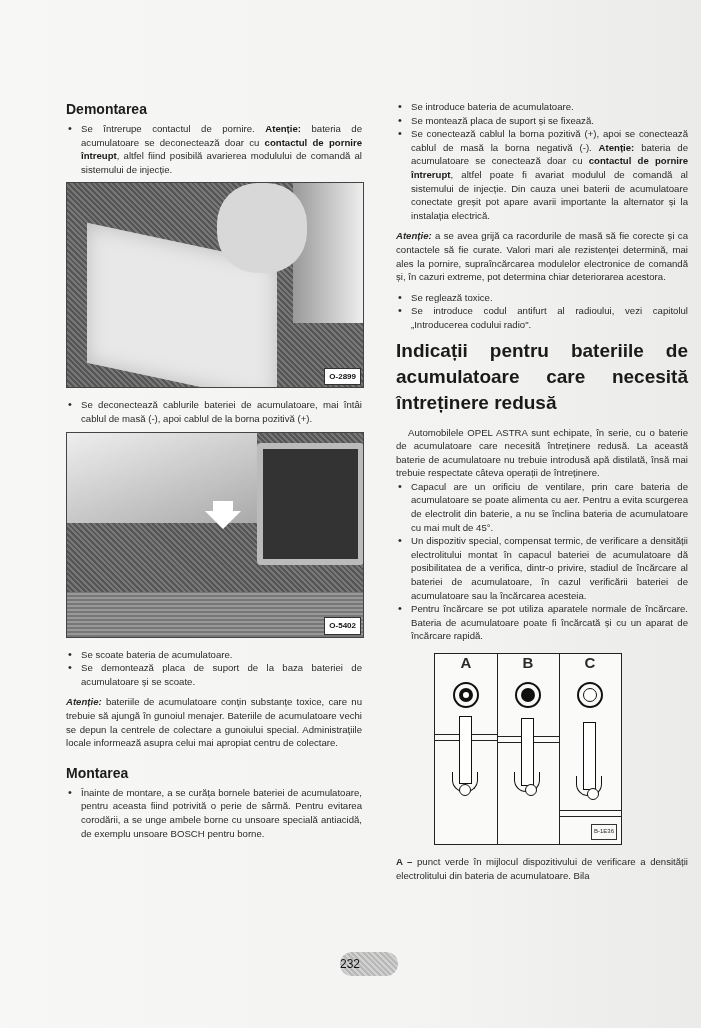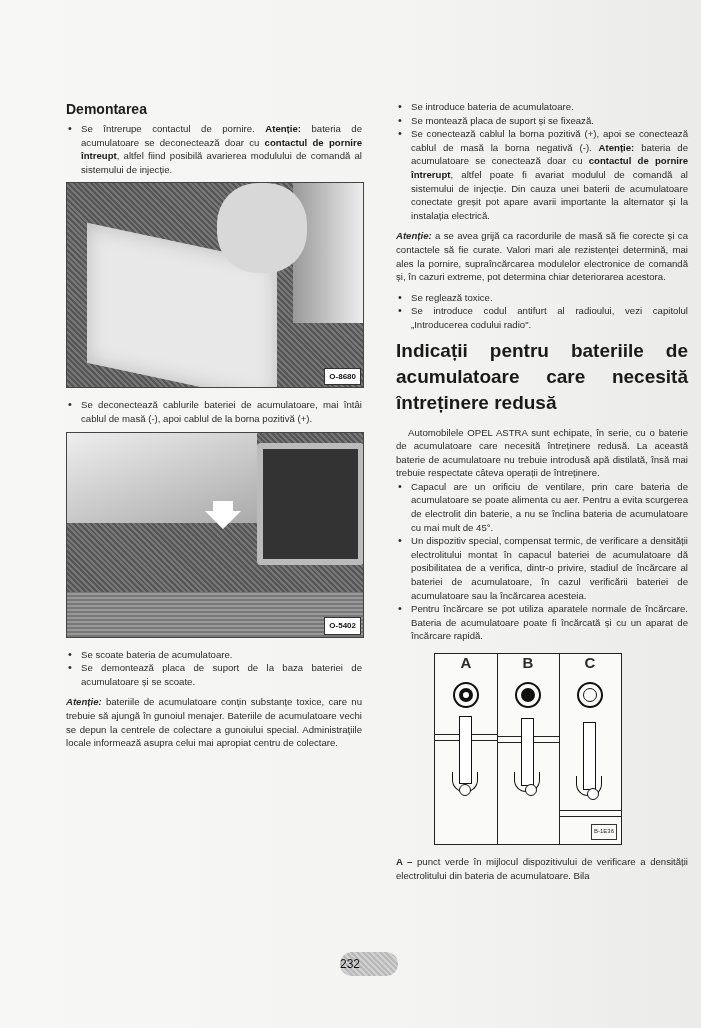--- a/index.html
+++ b/index.html
@@ -59,21 +59,21 @@
   <div class="col left">
     <h2 class="sec">Demontarea</h2>
     <ul>
       <li><span>Se întrerupe contactul de pornire. </span><b>Atenție:</b><span> bateria de acumulatoare se deconectează doar cu </span><b>contactul de pornire întreupt</b><span>, altfel fiind posibilă avarierea modulului de comandă al sistemului de injecție.</span></li>
     </ul>
 
     <div class="photo p1">
       <div class="light"></div>
       <div class="bat"></div>
       <div class="hand"></div>
-      <span class="label">O-8680</span>
+      <span class="label">O-2899</span>
     </div>
 
     <ul>
       <li>Se deconectează cablurile bateriei de acumulatoare, mai întâi cablul de masă (-), apoi cablul de la borna pozitivă (+).</li>
     </ul>
 
     <div class="photo p2">
       <div class="top"></div>
       <div class="coil"></div>
       <div class="arrowbar"></div>
@@ -83,20 +83,24 @@
     </div>
 
     <ul>
       <li>Se scoate bateria de acumulatoare.</li>
       <li>Se demontează placa de suport de la baza bateriei de acumulatoare și se scoate.</li>
     </ul>
     <div class="gap"></div>
     <p><span class="att">Atenție:</span><span> bateriile de acumulatoare conțin substanțe toxice, care nu trebuie să ajungă în gunoiul menajer. Bateriile de acumulatoare vechi se depun la centrele de colectare a gunoiului special. Administrațiile locale informează asupra celui mai apropiat centru de colectare.</span></p>
     <div class="gap"></div>
       <div class="gap"></div>
+    <h2 class="sec">Montarea</h2>
+    <ul>
+      <li>Înainte de montare, a se curăța bornele bateriei de acumulatoare, pentru aceasta fiind potrivită o perie de sârmă. Pentru evitarea corodării, a se unge ambele borne cu unsoare specială antiacidă, de exemplu unsoare BOSCH pentru borne.</li>
+    </ul>
   </div>
 
   <div class="col right">
     <ul>
       <li>Se introduce bateria de acumulatoare.</li>
       <li>Se montează placa de suport și se fixează.</li>
       <li><span>Se conectează cablul la borna pozitivă (+), apoi se conectează cablul de masă la borna negativă (-). </span><b>Atenție:</b><span> bateria de acumulatoare se conectează doar cu </span><b>contactul de pornire întrerupt</b><span>, altfel poate fi avariat modulul de comandă al sistemului de injecție. Din cauza unei baterii de acumulatoare conectate greșit pot apare avarii importante la alternator și la instalația electrică.</span></li>
     </ul>
     <div class="gap"></div>
     <p><span class="att">Atenție:</span><span> a se avea grijă ca racordurile de masă să fie corecte și ca contactele să fie curate. Valori mari ale rezistenței determină, mai ales la pornire, supraîncărcarea modulelor electronice de comandă și, în cazuri extreme, pot determina chiar deteriorarea acestora.</span></p>

